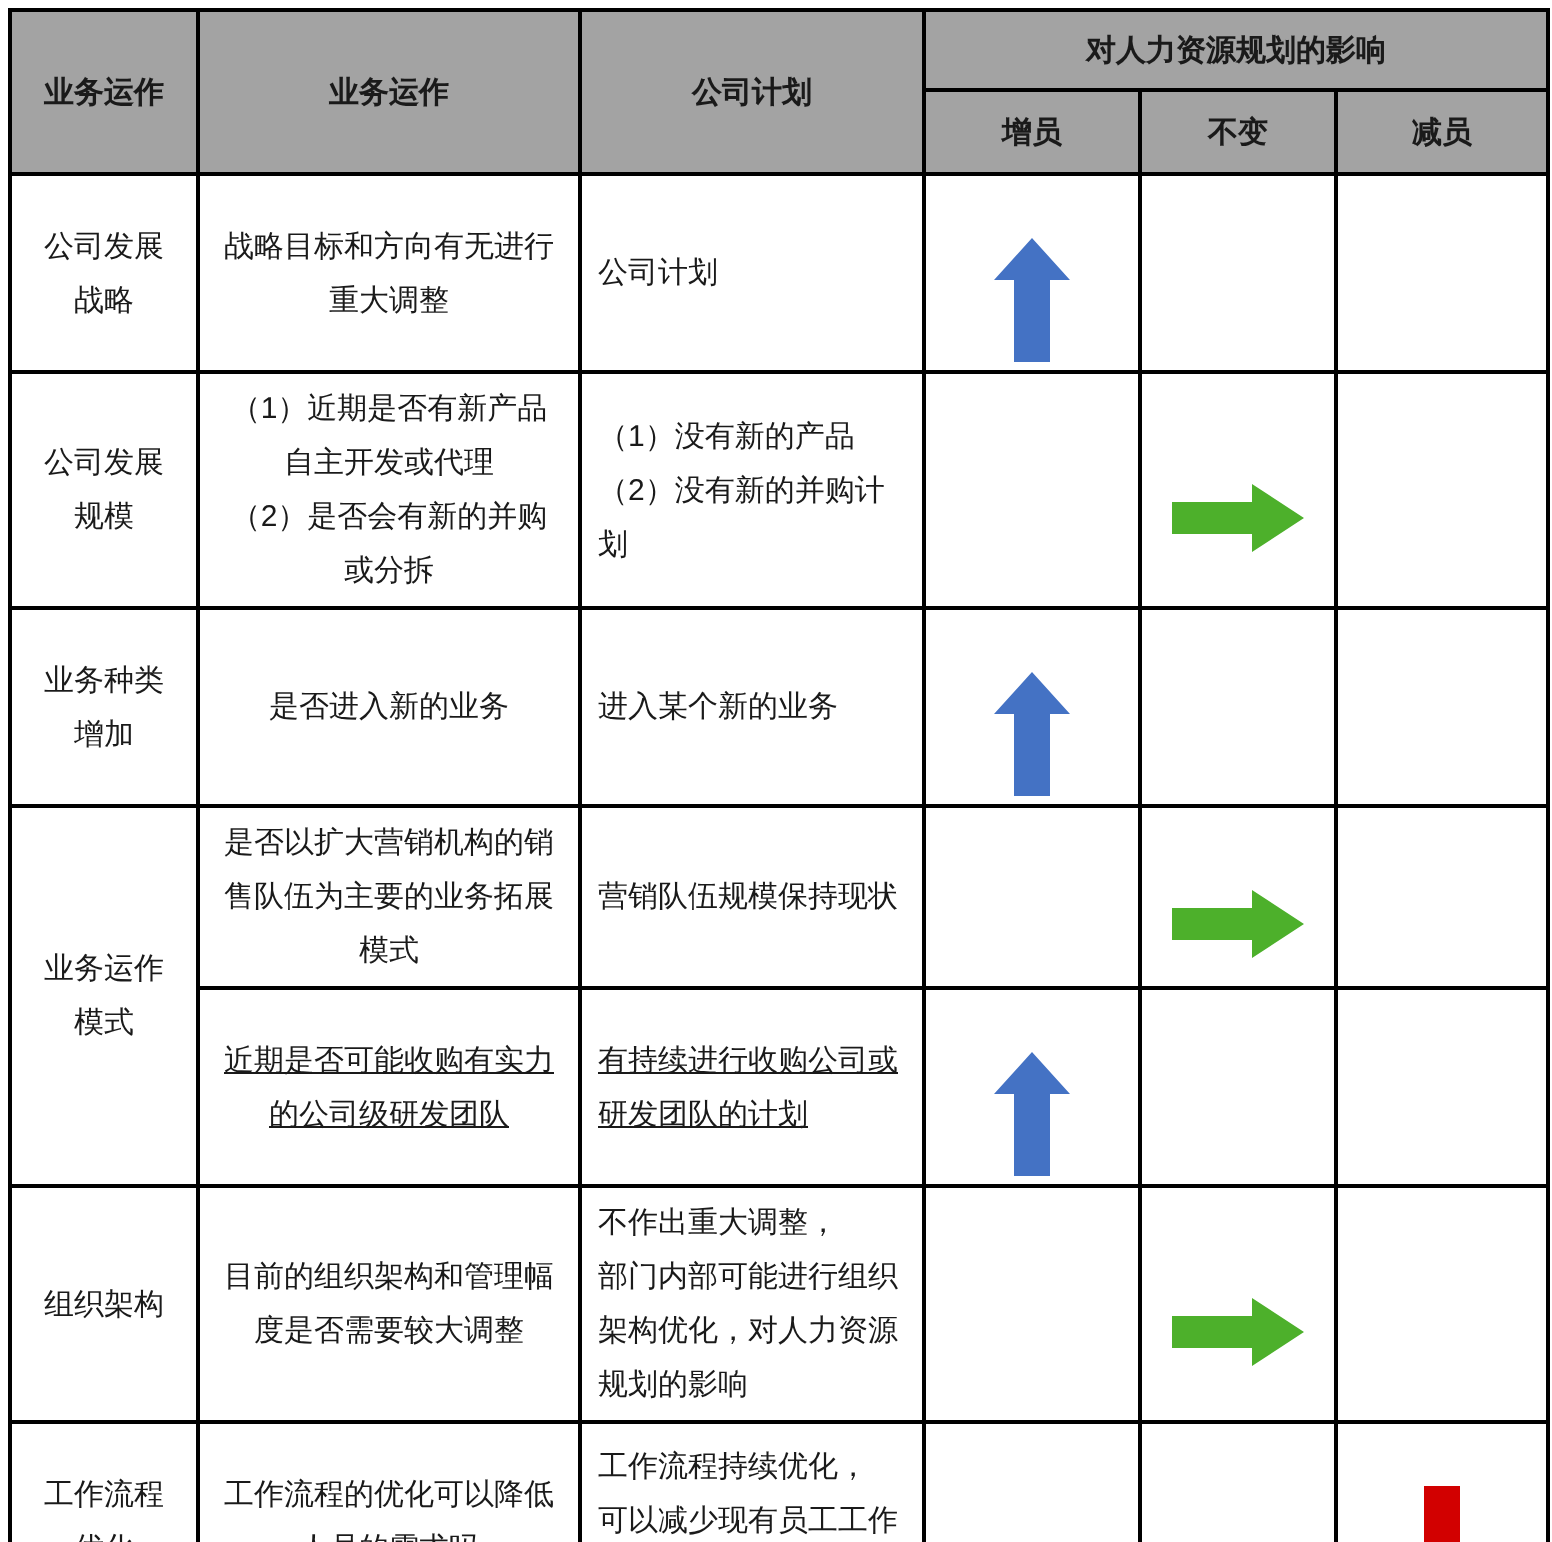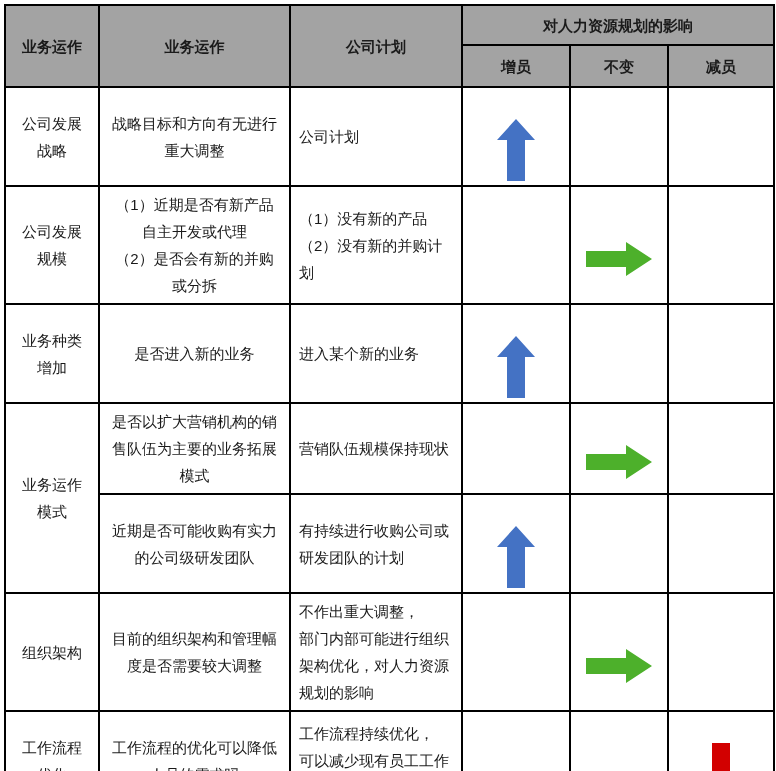--- a/index.html
+++ b/index.html
@@ -33,21 +33,21 @@
     text-align: center;
     padding: 2px 4px;
   }
   tr.hdr-top { height: 40px; }
   tr.hdr-sub { height: 42px; }
   
   tr.r1 { height: 84px; }
   tr.r2 { height: 112px; }
   tr.r3 { height: 85px; }
   tr.r4 { height: 88px; }
-  tr.r5 { height: 88px; }
+  tr.r5 { height: 88px; text-decoration: underline; }
   tr.r6 { height: 112px; }
   tr.r7 { height: 93px; }
   td.factor {
     font-weight: normal;
     text-align: center;
     line-height: 1.9;
   }
   td.angle { text-align: center; padding-left: 7px; padding-right: 4px; }
   td.plan  { text-align: left; padding-left: 11px; padding-right: 4px; }
   td.impact { text-align: center; padding: 0; }

